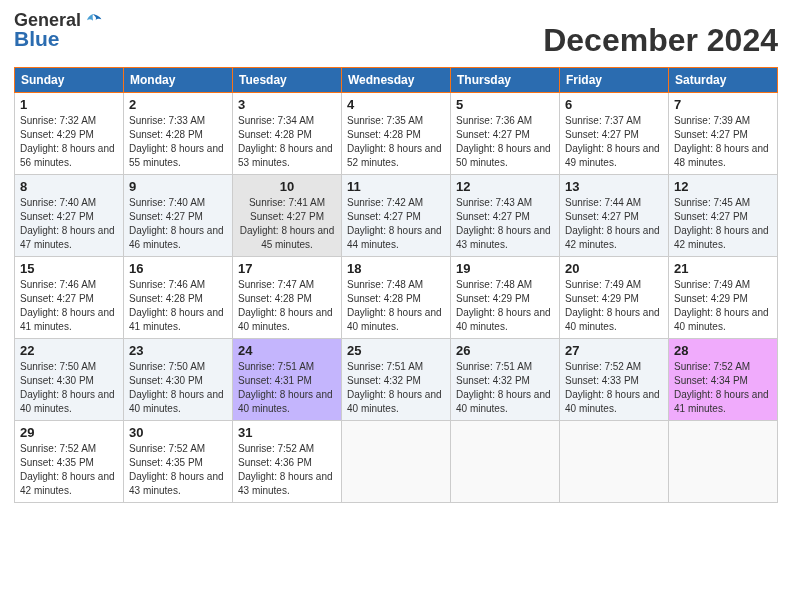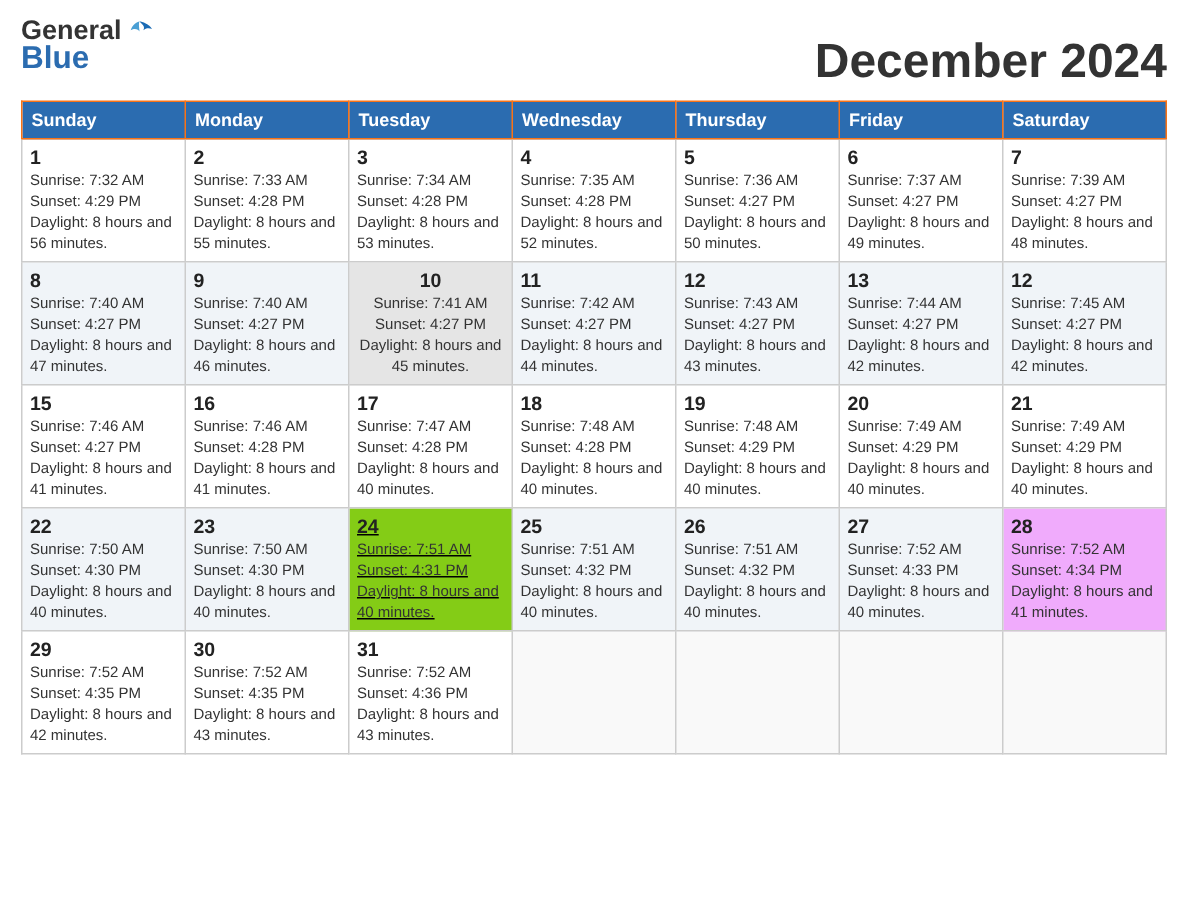--- a/index.html
+++ b/index.html
@@ -225,21 +225,21 @@
         </tr>
         <tr class="week-row">
           <td style="background: rgb(240, 244, 248);">
           <span class="day-num">22</span>
           <span class="day-info">Sunrise: 7:50 AM<br>Sunset: 4:30 PM<br>Daylight: 8 hours and 40 minutes.</span>
         </td>
           <td style="background: rgb(240, 244, 248);">
           <span class="day-num">23</span>
           <span class="day-info">Sunrise: 7:50 AM<br>Sunset: 4:30 PM<br>Daylight: 8 hours and 40 minutes.</span>
         </td>
-          <td style="background: #84cc16; text-decoration: underline;">
+          <td style="background: #c4b5fd;">
           <span class="day-num">24</span>
           <span class="day-info">Sunrise: 7:51 AM<br>Sunset: 4:31 PM<br>Daylight: 8 hours and 40 minutes.</span>
         </td>
           <td style="background: rgb(240, 244, 248);">
           <span class="day-num">25</span>
           <span class="day-info">Sunrise: 7:51 AM<br>Sunset: 4:32 PM<br>Daylight: 8 hours and 40 minutes.</span>
         </td>
           <td style="background: rgb(240, 244, 248);">
           <span class="day-num">26</span>
           <span class="day-info">Sunrise: 7:51 AM<br>Sunset: 4:32 PM<br>Daylight: 8 hours and 40 minutes.</span>

